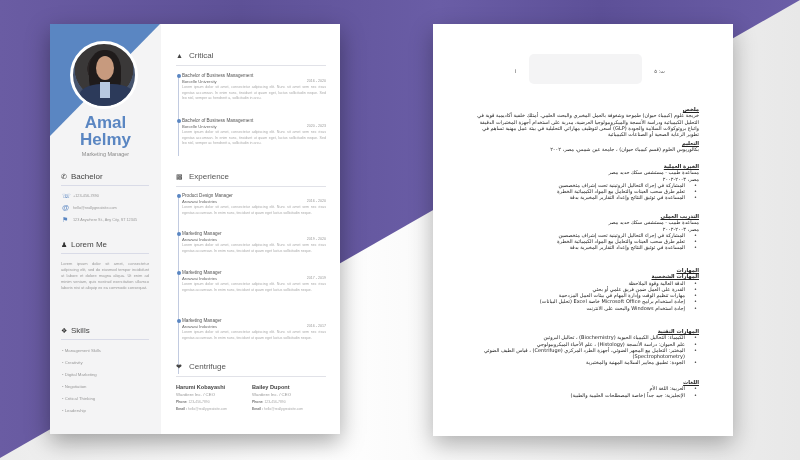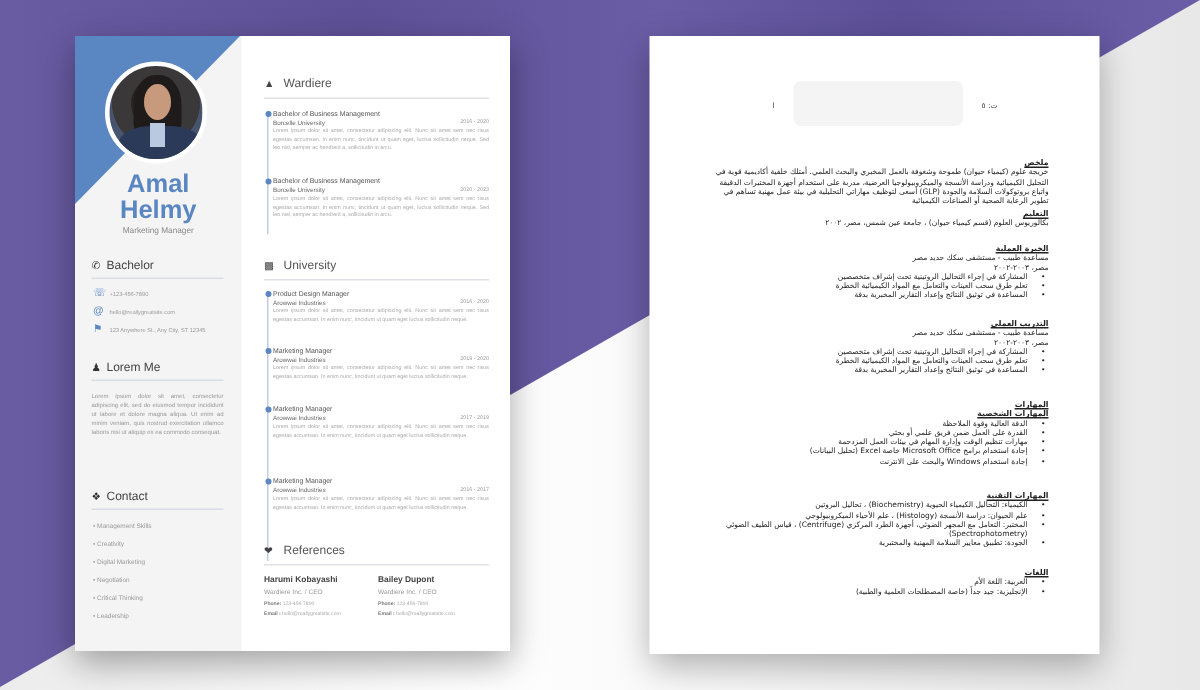--- a/index.html
+++ b/index.html
@@ -122,32 +122,32 @@
     <span class="ci">⚑</span>
       <span>123 Anywhere St., Any City, ST 12345</span>
   </div>
 
   <div class="side-h" style="top:216px;">
     <span class="ic">♟</span><span>Lorem Me</span>
   </div>
   <div class="about">Lorem ipsum dolor sit amet, consectetur adipiscing elit, sed do eiusmod tempor incididunt ut labore et dolore magna aliqua. Ut enim ad minim veniam, quis nostrud exercitation ullamco laboris nisi ut aliquip ex ea commodo consequat.</div>
 
   <div class="side-h" style="top:302px;">
-    <span class="ic">❖</span><span>Contact</span>
+    <span class="ic">❖</span><span>Skills</span>
   </div>
   <div class="skill" style="top:324px;">• <span>Management Skills</span></div>
   <div class="skill" style="top:336px;">• <span>Creativity</span></div>
   <div class="skill" style="top:348px;">• <span>Digital Marketing</span></div>
   <div class="skill" style="top:360px;">• <span>Negotiation</span></div>
   <div class="skill" style="top:372px;">• <span>Critical Thinking</span></div>
   <div class="skill" style="top:384px;">• <span>Leadership</span></div>
 
   <div class="main">
     <div class="sec-h" style="top:27px;">
-      <span class="ic">▲</span><span>Wardiere</span>
+      <span class="ic">▲</span><span>Critical</span>
     </div>
     <div class="tl-line" style="top:50px; height:82px;"></div>
     <div class="entry" style="top:49px;">
       <div class="dot"></div>
       <div class="t">Bachelor of Business Management</div>
       <div class="sub">
           <span>Borcelle University</span>
           <span class="dt">2016 - 2020</span>
         </div>
       <div class="d">Lorem ipsum dolor sit amet, consectetur adipiscing elit. Nunc sit amet sem nec risus egestas accumsan. In enim nunc, tincidunt ut quam eget, luctus sollicitudin neque. Sed leo nisl, semper ac hendrerit a, sollicitudin in arcu.</div>
@@ -156,21 +156,21 @@
       <div class="dot"></div>
       <div class="t">Bachelor of Business Management</div>
       <div class="sub">
           <span>Borcelle University</span>
           <span class="dt">2020 - 2023</span>
         </div>
       <div class="d">Lorem ipsum dolor sit amet, consectetur adipiscing elit. Nunc sit amet sem nec risus egestas accumsan. In enim nunc, tincidunt ut quam eget, luctus sollicitudin neque. Sed leo nisl, semper ac hendrerit a, sollicitudin in arcu.</div>
     </div>
 
     <div class="sec-h" style="top:148px;">
-      <span class="ic">▩</span><span>University</span>
+      <span class="ic">▩</span><span>Experience</span>
     </div>
     <div class="tl-line" style="top:170px; height:180px;"></div>
     <div class="entry" style="top:169px;">
       <div class="dot"></div>
       <div class="t">Product Design Manager</div>
       <div class="sub">
           <span>Arowwai Industries</span>
           <span class="dt">2016 - 2020</span>
         </div>
       <div class="d">Lorem ipsum dolor sit amet, consectetur adipiscing elit. Nunc sit amet sem nec risus egestas accumsan. In enim nunc, tincidunt ut quam eget luctus sollicitudin neque.</div>
@@ -197,21 +197,21 @@
       <div class="dot"></div>
       <div class="t">Marketing Manager</div>
       <div class="sub">
           <span>Arowwai Industries</span>
           <span class="dt">2016 - 2017</span>
         </div>
       <div class="d">Lorem ipsum dolor sit amet, consectetur adipiscing elit. Nunc sit amet sem nec risus egestas accumsan. In enim nunc, tincidunt ut quam eget luctus sollicitudin neque.</div>
     </div>
 
     <div class="sec-h" style="top:338px;">
-      <span class="ic">❤</span><span>References</span>
+      <span class="ic">❤</span><span>Centrifuge</span>
     </div>
     <div class="ref" style="left:0; top:360px;">
       <div class="rn">Harumi Kobayashi</div>
       <div class="rc">Wardiere Inc. / CEO</div>
       <div class="rl"><b>Phone:</b> <span>123-456-7890</span></div>
       <div class="rl"><b>Email :</b> <span>hello@reallygreatsite.com</span></div>
     </div>
     <div class="ref" style="left:76px; top:360px;">
       <div class="rn">Bailey Dupont</div>
       <div class="rc">Wardiere Inc. / CEO</div>

